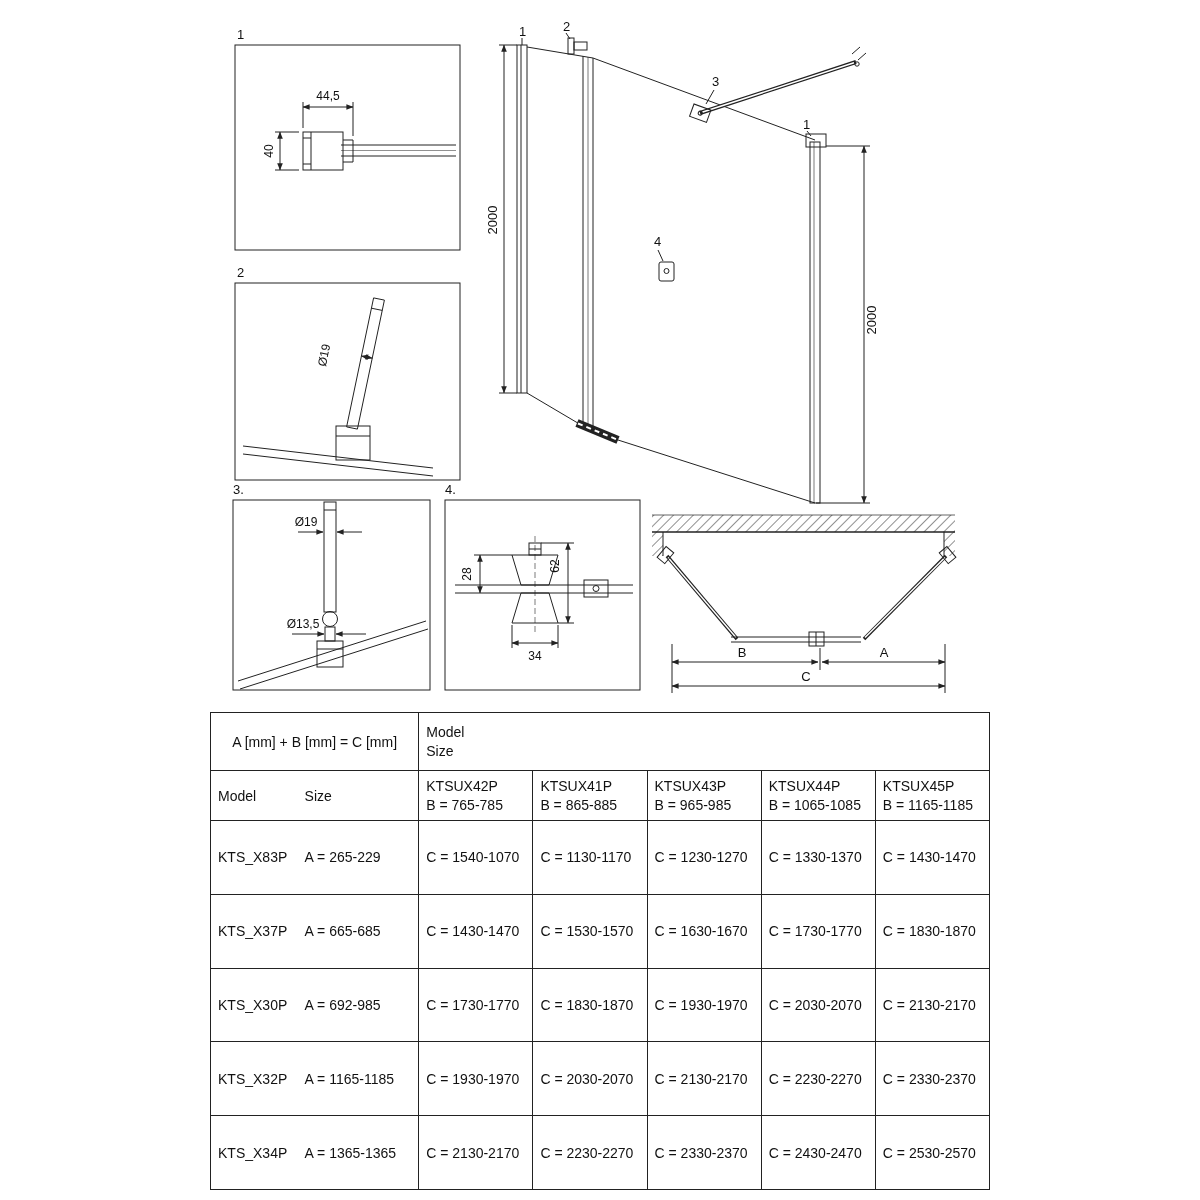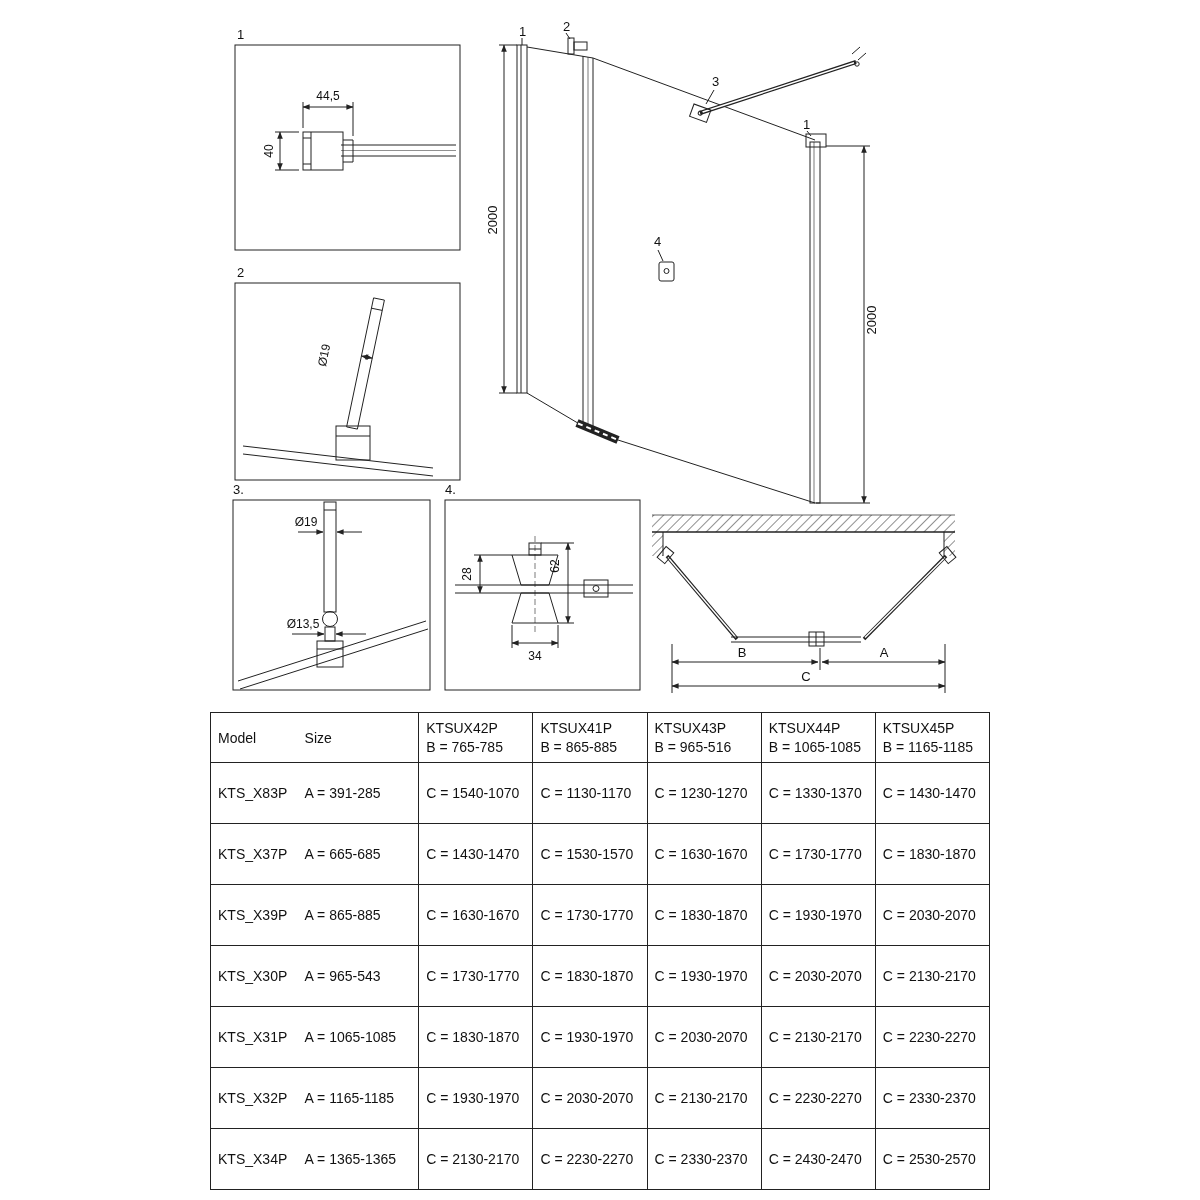--- a/index.html
+++ b/index.html
@@ -306,90 +306,79 @@
     <colgroup>
       <col style="width:87px">
           <col style="width:121px">
       <col style="width:114px">
           <col style="width:114px">
           <col style="width:114px">
       <col style="width:114px">
           <col style="width:114px">
     </colgroup>
     <thead>
+      <tr class="h1">
+        <th colspan="2" class="formula">A [mm] + B [mm] = C [mm]</th>
+        <th colspan="5" class="two-line">
+          <div>Model</div>
+          <div>Size</div>
+        </th>
+      </tr>
       <tr class="h2" id="header-row-2">
         <th class="no-r">Model</th>
         <th class="no-l">Size</th>
       <th class="two-line">
               <div>KTSUX42P</div>
               <div>B = 765-785</div>
             </th>
             <th class="two-line">
               <div>KTSUX41P</div>
               <div>B = 865-885</div>
             </th>
             <th class="two-line">
               <div>KTSUX43P</div>
-              <div>B = 965-516</div>
+              <div>B = 965-985</div>
             </th>
             <th class="two-line">
               <div>KTSUX44P</div>
               <div>B = 1065-1085</div>
             </th>
             <th class="two-line">
               <div>KTSUX45P</div>
               <div>B = 1165-1185</div>
             </th>
           </tr>
     </thead>
     <tbody id="table-body">
           <tr>
             <td class="no-r">KTS_X83P</td>
-            <td class="no-l">A = 391-285</td>
+            <td class="no-l">A = 265-229</td>
             <td>C = 1540-1070</td>
             <td>C = 1130-1170</td>
             <td>C = 1230-1270</td>
             <td>C = 1330-1370</td>
             <td>C = 1430-1470</td>
           </tr>
           <tr>
             <td class="no-r">KTS_X37P</td>
             <td class="no-l">A = 665-685</td>
             <td>C = 1430-1470</td>
             <td>C = 1530-1570</td>
             <td>C = 1630-1670</td>
             <td>C = 1730-1770</td>
             <td>C = 1830-1870</td>
           </tr>
           <tr>
-            <td class="no-r">KTS_X39P</td>
-            <td class="no-l">A = 865-885</td>
-            <td>C = 1630-1670</td>
-            <td>C = 1730-1770</td>
-            <td>C = 1830-1870</td>
-            <td>C = 1930-1970</td>
-            <td>C = 2030-2070</td>
-          </tr>
-          <tr>
             <td class="no-r">KTS_X30P</td>
-            <td class="no-l">A = 965-543</td>
+            <td class="no-l">A = 692-985</td>
             <td>C = 1730-1770</td>
             <td>C = 1830-1870</td>
             <td>C = 1930-1970</td>
             <td>C = 2030-2070</td>
             <td>C = 2130-2170</td>
-          </tr>
-          <tr>
-            <td class="no-r">KTS_X31P</td>
-            <td class="no-l">A = 1065-1085</td>
-            <td>C = 1830-1870</td>
-            <td>C = 1930-1970</td>
-            <td>C = 2030-2070</td>
-            <td>C = 2130-2170</td>
-            <td>C = 2230-2270</td>
           </tr>
           <tr>
             <td class="no-r">KTS_X32P</td>
             <td class="no-l">A = 1165-1185</td>
             <td>C = 1930-1970</td>
             <td>C = 2030-2070</td>
             <td>C = 2130-2170</td>
             <td>C = 2230-2270</td>
             <td>C = 2330-2370</td>
           </tr>

